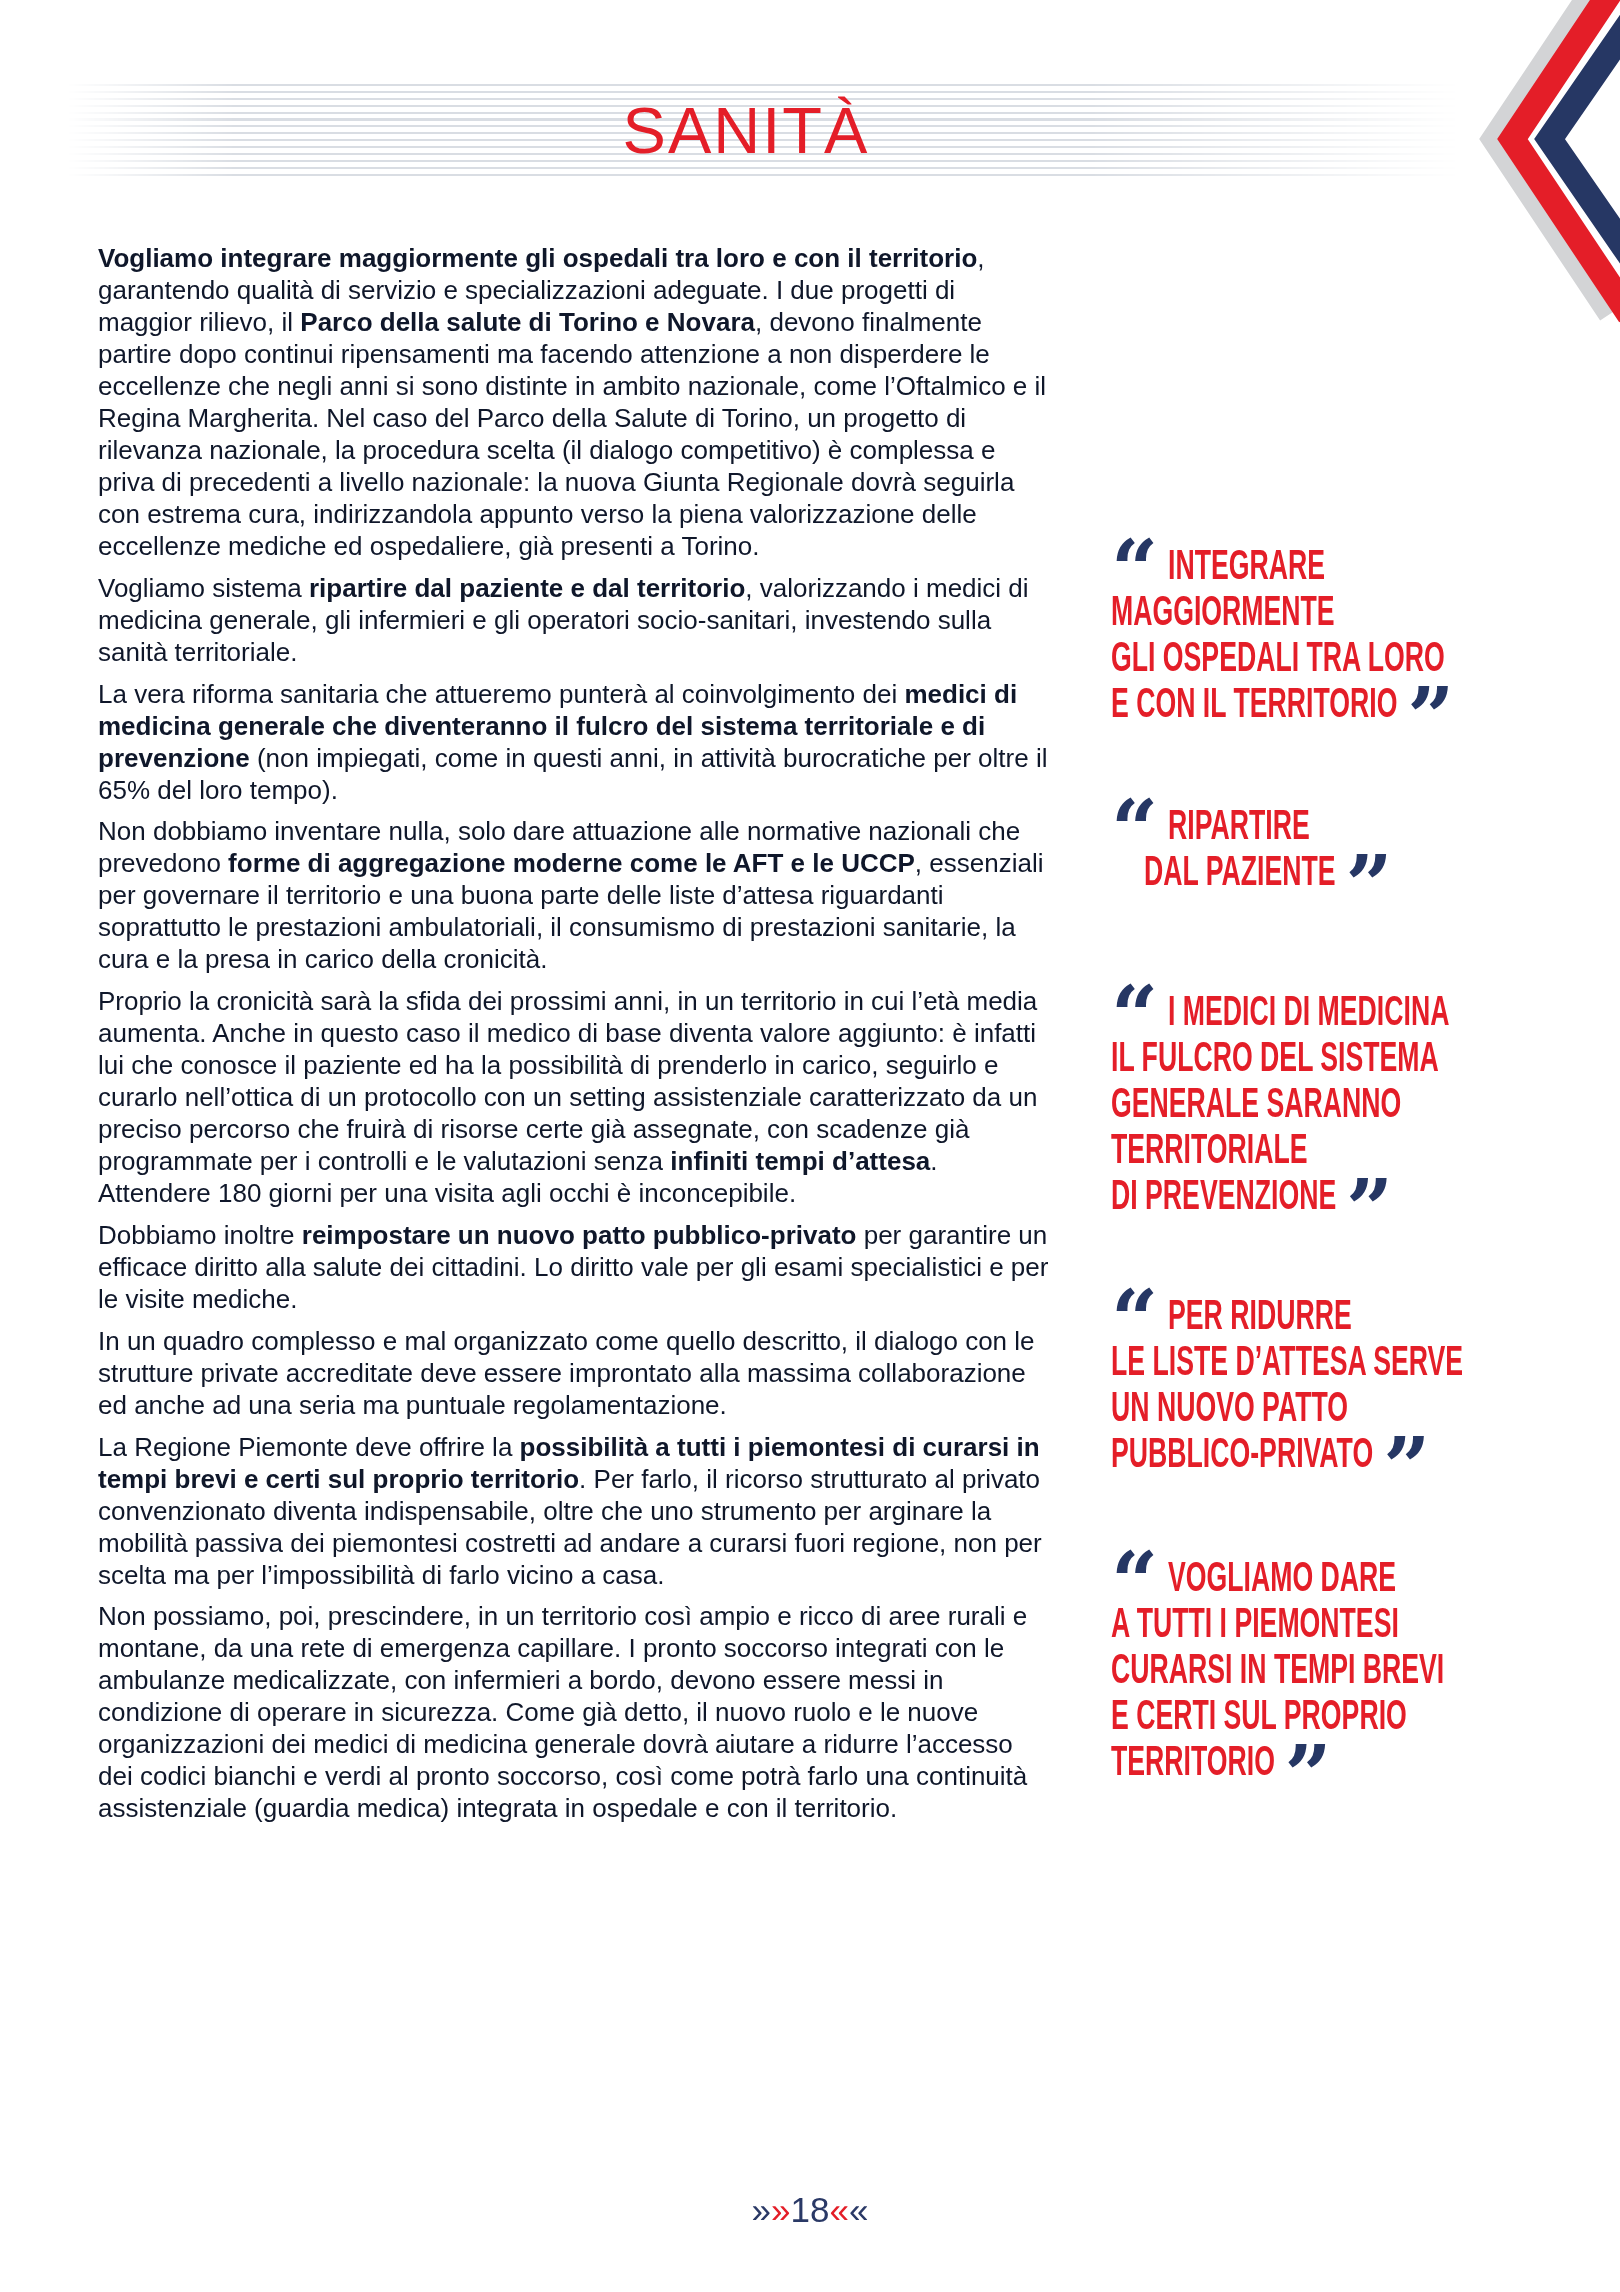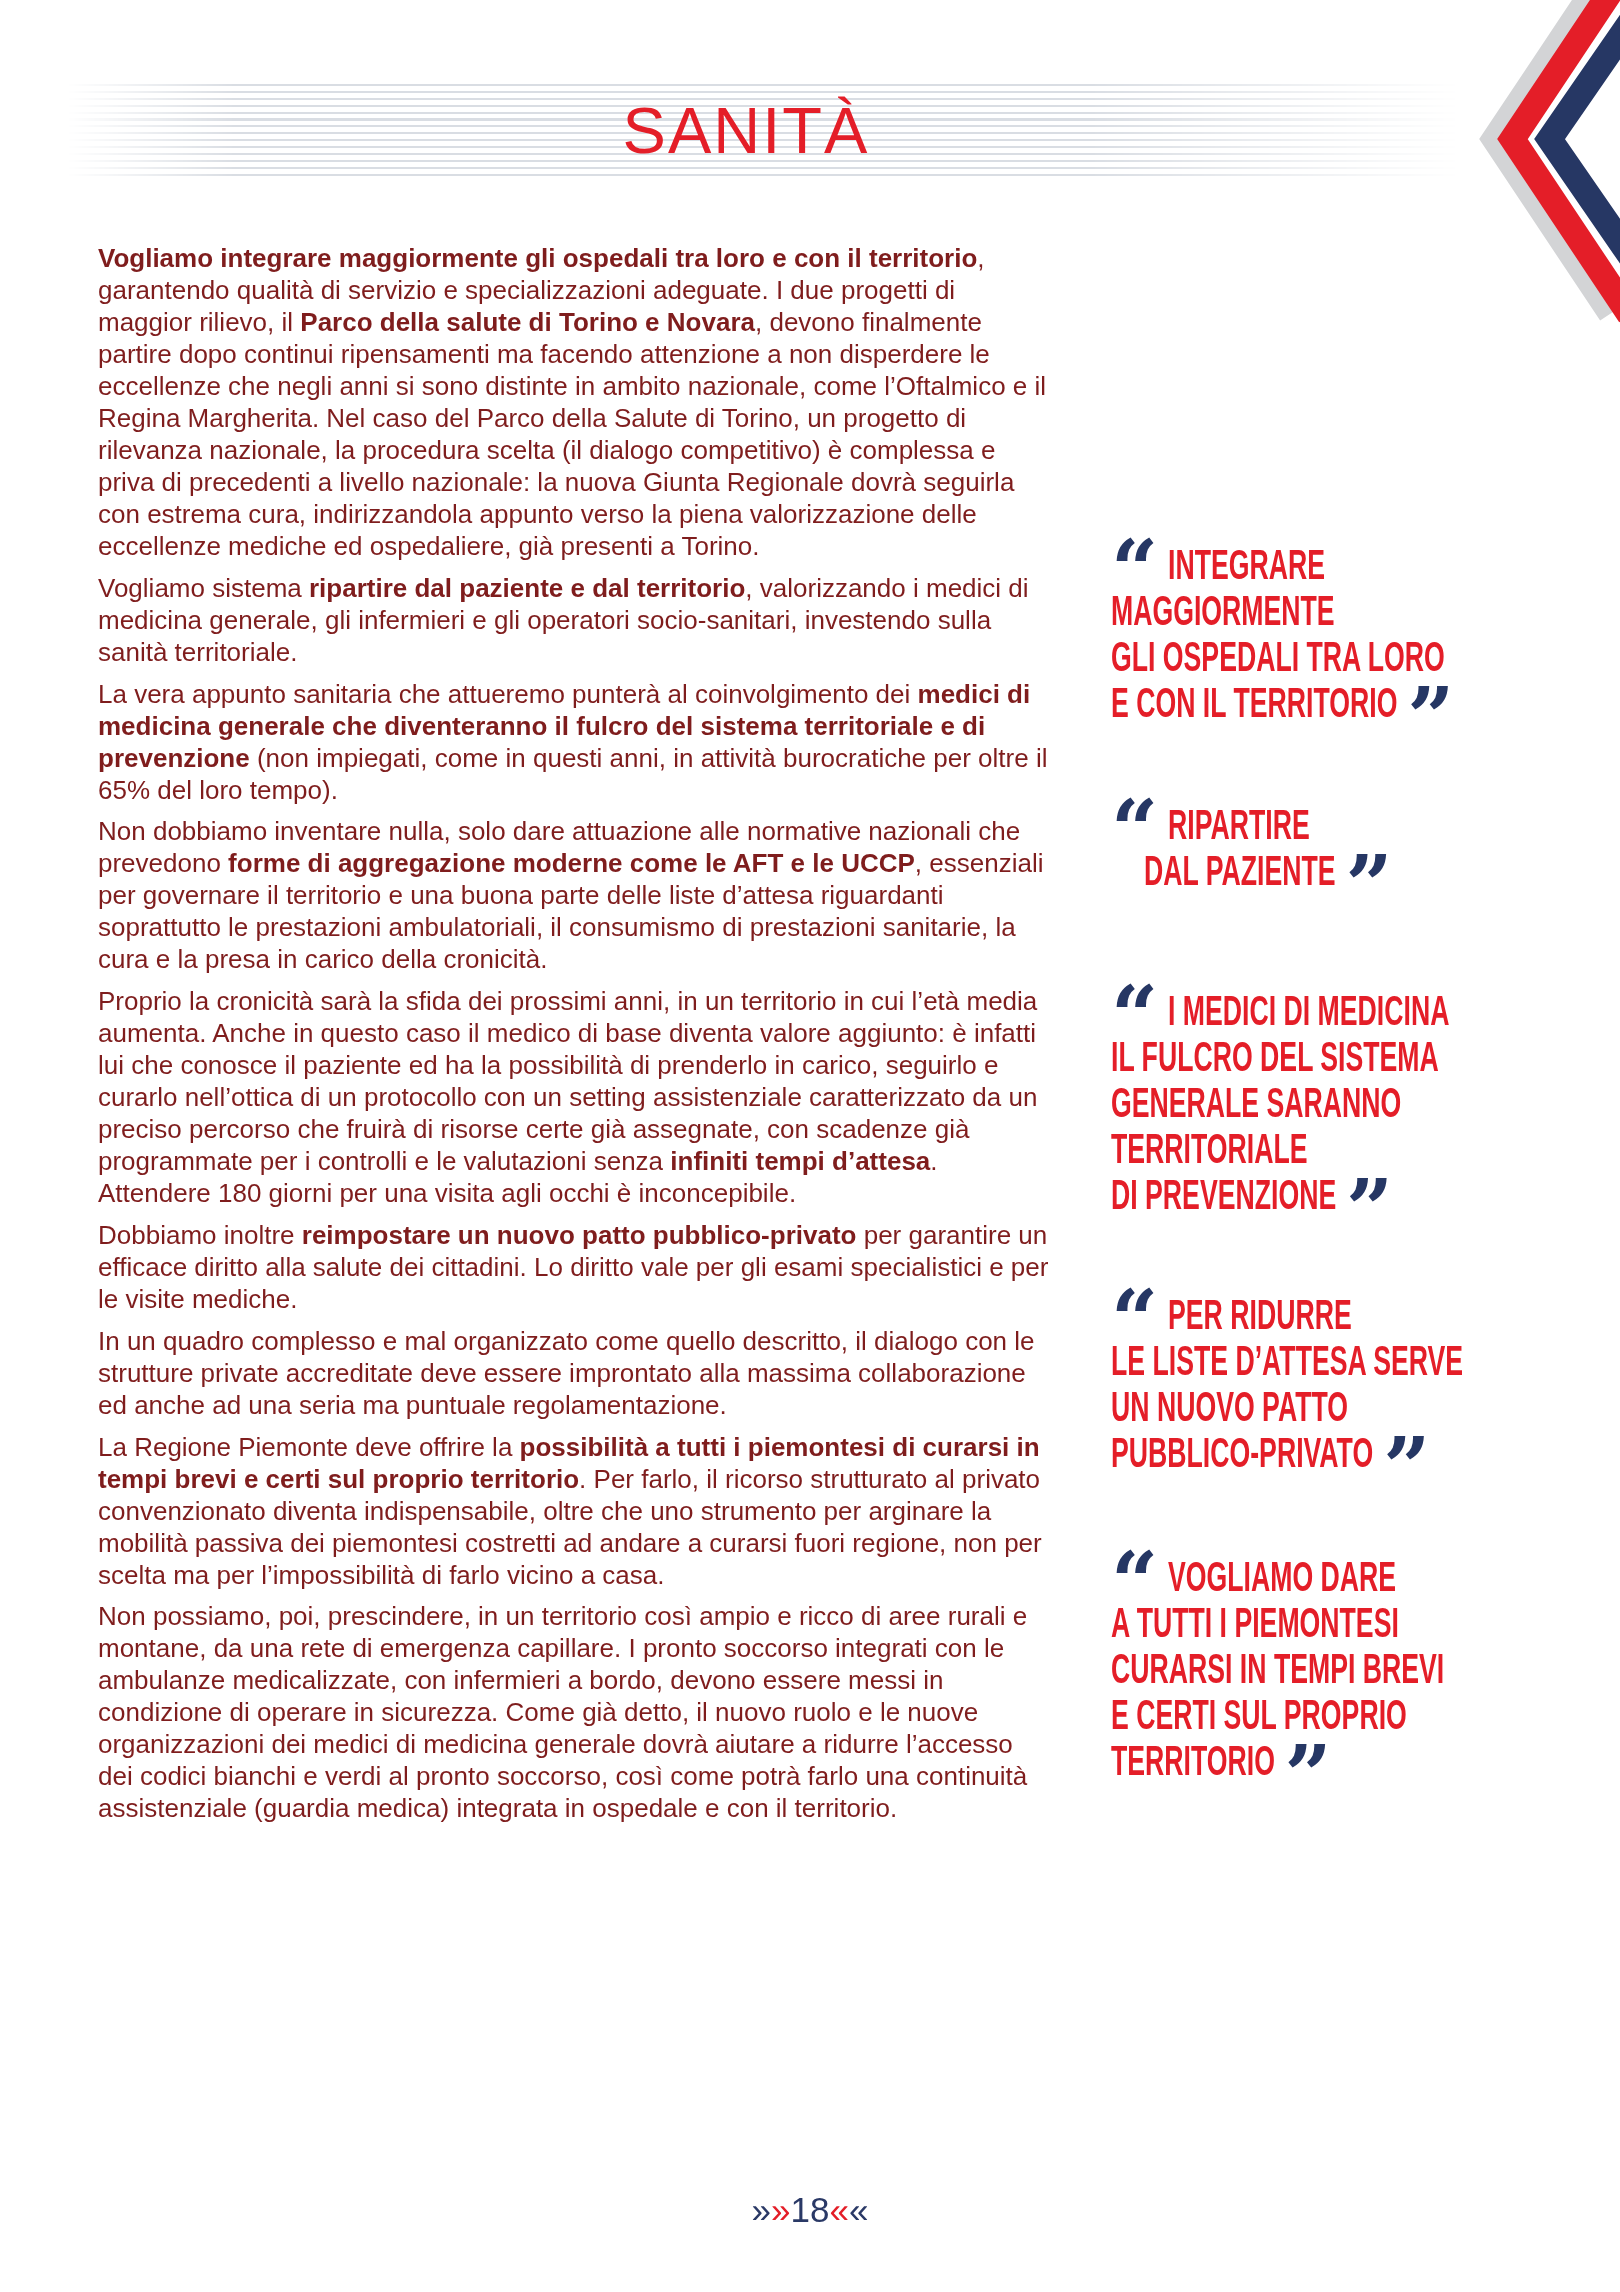--- a/index.html
+++ b/index.html
@@ -27,21 +27,21 @@
     color:#e41e28;
   }
   .chevron-wrap{
     position:absolute;right:0;top:0;width:176px;height:421px;
     overflow:hidden;
   }
 
   
   .body-col{
     position:absolute;left:98px;top:242px;width:956px;
-    color:#7f1d1d;
+    color:#0f172a;
     font-size:26px;line-height:32px;
   }
   .body-col p{margin:0 0 9.8px 0;}
   .body-col strong{font-weight:bold;}
 
   
   .quotes-col{
     position:absolute;left:1111px;top:0;width:461px;height:2293px;
   }
   .quote{
@@ -98,21 +98,21 @@
     <svg width="176" height="421" viewBox="0 0 180 430">
       <path d="M 168 -38 L 48 142 L 168 322" fill="none" stroke="#d3d4d6" stroke-width="20"></path>
       <path d="M 190 -38 L 70 142 L 190 322" fill="none" stroke="#e41e28" stroke-width="26"></path>
       <path d="M 228 -32 L 108 142 L 228 316" fill="none" stroke="#263764" stroke-width="26"></path>
     </svg>
   </div>
 
   <div class="body-col">
       <p><strong>Vogliamo integrare maggiormente gli ospedali tra loro e con il territorio</strong><span>, garantendo qualità di servizio e specializzazioni adeguate. I due progetti di maggior rilievo, il </span><strong>Parco della salute di Torino e Novara</strong><span>, devono finalmente partire dopo continui ripensamenti ma facendo attenzione a non disperdere le eccellenze che negli anni si sono distinte in ambito nazionale, come l’Oftalmico e il Regina Margherita. Nel caso del Parco della Salute di Torino, un progetto di rilevanza nazionale, la procedura scelta (il dialogo competitivo) è complessa e priva di precedenti a livello nazionale: la nuova Giunta Regionale dovrà seguirla con estrema cura, indirizzandola appunto verso la piena valorizzazione delle eccellenze mediche ed ospedaliere, già presenti a Torino.</span></p>
       <p><span>Vogliamo sistema </span><strong>ripartire dal paziente e dal territorio</strong><span>, valorizzando i medici di medicina generale, gli infermieri e gli operatori socio-sanitari, investendo sulla sanità territoriale.</span></p>
-      <p><span>La vera appunto sanitaria che attueremo punterà al coinvolgimento dei </span><strong>medici di medicina generale che diventeranno il fulcro del sistema territoriale e di prevenzione</strong><span> (non impiegati, come in questi anni, in attività burocratiche per oltre il 65% del loro tempo).</span></p>
+      <p><span>La vera riforma sanitaria che attueremo punterà al coinvolgimento dei </span><strong>medici di medicina generale che diventeranno il fulcro del sistema territoriale e di prevenzione</strong><span> (non impiegati, come in questi anni, in attività burocratiche per oltre il 65% del loro tempo).</span></p>
       <p><span>Non dobbiamo inventare nulla, solo dare attuazione alle normative nazionali che prevedono </span><strong>forme di aggregazione moderne come le AFT e le UCCP</strong><span>, essenziali per governare il territorio e una buona parte delle liste d’attesa riguardanti soprattutto le prestazioni ambulatoriali, il consumismo di prestazioni sanitarie, la cura e la presa in carico della cronicità.</span></p>
       <p><span>Proprio la cronicità sarà la sfida dei prossimi anni, in un territorio in cui l’età media aumenta. Anche in questo caso il medico di base diventa valore aggiunto: è infatti lui che conosce il paziente ed ha la possibilità di prenderlo in carico, seguirlo e curarlo nell’ottica di un protocollo con un setting assistenziale caratterizzato da un preciso percorso che fruirà di risorse certe già assegnate, con scadenze già programmate per i controlli e le valutazioni senza </span><strong>infiniti tempi d’attesa</strong><span>. Attendere 180 giorni per una visita agli occhi è inconcepibile.</span></p>
       <p><span>Dobbiamo inoltre </span><strong>reimpostare un nuovo patto pubblico-privato</strong><span> per garantire un efficace diritto alla salute dei cittadini. Lo diritto vale per gli esami specialistici e per le visite mediche.</span></p>
       <p><span>In un quadro complesso e mal organizzato come quello descritto, il dialogo con le strutture private accreditate deve essere improntato alla massima collaborazione ed anche ad una seria ma puntuale regolamentazione.</span></p>
       <p><span>La Regione Piemonte deve offrire la </span><strong>possibilità a tutti i piemontesi di curarsi in tempi brevi e certi sul proprio territorio</strong><span>. Per farlo, il ricorso strutturato al privato convenzionato diventa indispensabile, oltre che uno strumento per arginare la mobilità passiva dei piemontesi costretti ad andare a curarsi fuori regione, non per scelta ma per l’impossibilità di farlo vicino a casa.</span></p>
       <p><span>Non possiamo, poi, prescindere, in un territorio così ampio e ricco di aree rurali e montane, da una rete di emergenza capillare. I pronto soccorso integrati con le ambulanze medicalizzate, con infermieri a bordo, devono essere messi in condizione di operare in sicurezza. Come già detto, il nuovo ruolo e le nuove organizzazioni dei medici di medicina generale dovrà aiutare a ridurre l’accesso dei codici bianchi e verdi al pronto soccorso, così come potrà farlo una continuità assistenziale (guardia medica) integrata in ospedale e con il territorio.</span></p>
     </div>
 
   <div class="quotes-col">
       <blockquote class="quote q0">

